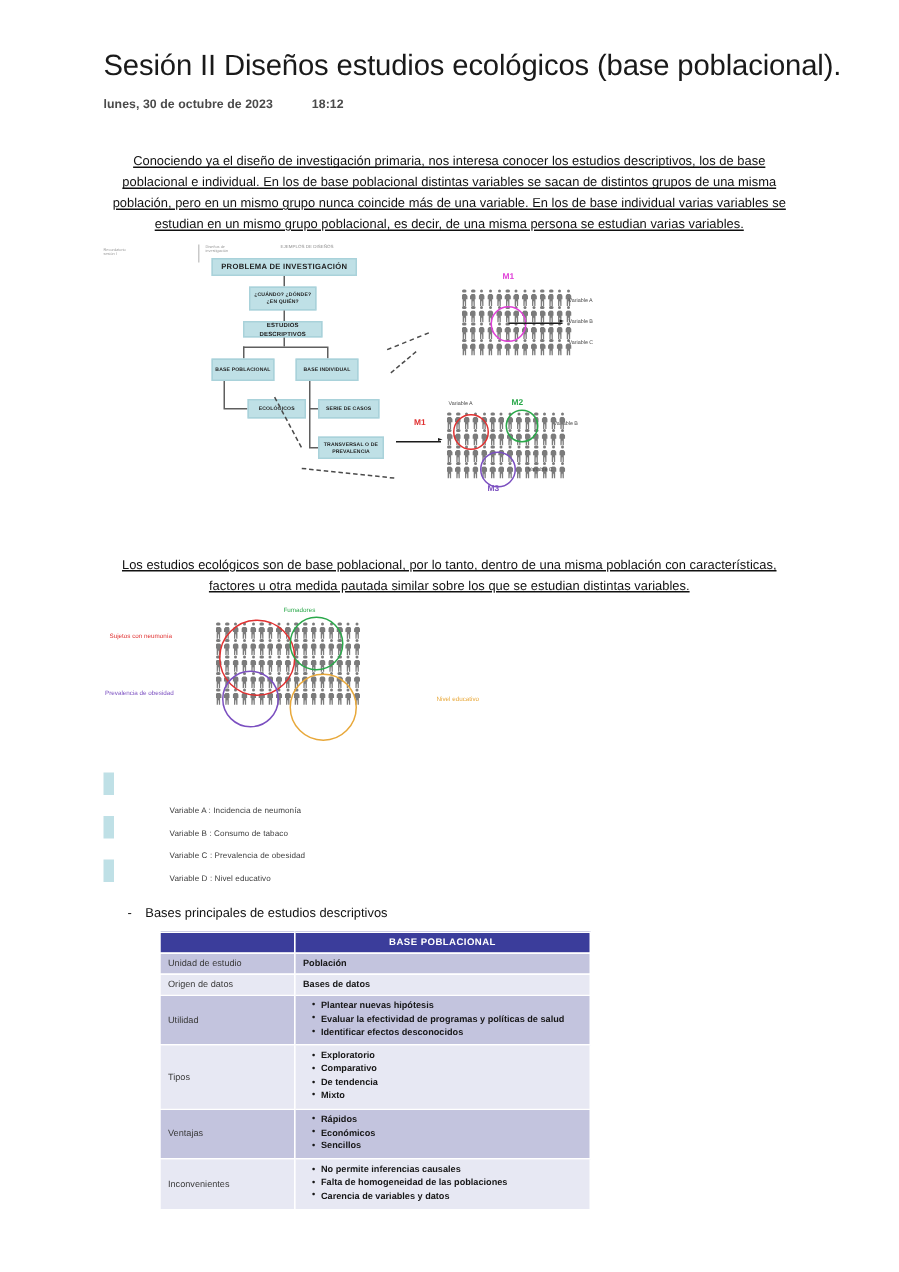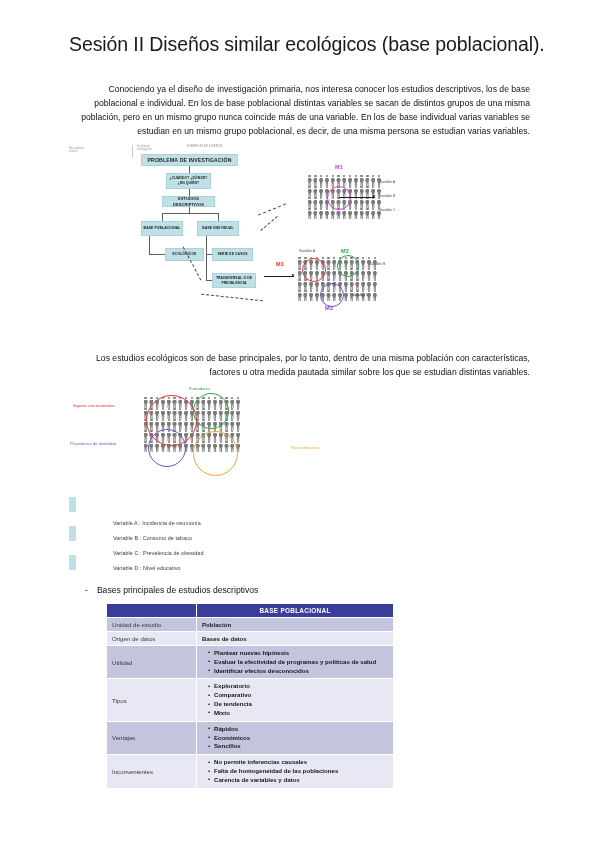--- a/index.html
+++ b/index.html
@@ -43,22 +43,23 @@
     letter-spacing: 0.05px;
   }
   .doc-meta .time { padding-left: 26px; }
 
   
   .para {
     margin: 0;
     font-size: 8.6px;
     line-height: 1.62;
     color: #111;
-    text-align: right;
+    text-align: center;
     letter-spacing: 0.01px;
+    text-decoration: underline;
   }
   .para-1 { padding-top: 27px; }
   .para-2 { padding-top: 14px; }
 
   
   .fig1 {
     position: relative;
     height: 193px;
     margin-top: 6px;
   }
@@ -291,21 +292,24 @@
     position: absolute;
     left: -1px;
     top: -0.5px;
   }
 </style>
 </head>
 <body>
 
 <div class="page">
 
-  <h1 class="doc-title">Sesión II Diseños similar ecológicos (base poblacional).</h1>
+  <h1 class="doc-title">Sesión II Diseños estudios ecológicos (base poblacional).</h1>
+  <div class="doc-meta">
+    <span>lunes, 30 de octubre de 2023</span><span class="time">18:12</span>
+  </div>
 
   <p class="para para-1">Conociendo ya el diseño de investigación primaria, nos interesa conocer los estudios descriptivos, los de base poblacional e individual. En los de base poblacional distintas variables se sacan de distintos grupos de una misma población, pero en un mismo grupo nunca coincide más de una variable. En los de base individual varias variables se estudian en un mismo grupo poblacional, es decir, de una misma persona se estudian varias variables.</p>
 
   <div class="fig1">
 
     <div class="ghost-rule"></div>
     <div class="slide-ghost g1">Recordatorio
 sesión I</div>
     <div class="slide-ghost g2">Diseños de
 investigación</div>
@@ -361,21 +365,21 @@
         <div class="prow"><span class="person"></span><span class="person"></span><span class="person"></span><span class="person"></span><span class="person"></span><span class="person"></span><span class="person"></span><span class="person"></span><span class="person"></span><span class="person"></span><span class="person"></span><span class="person"></span><span class="person"></span><span class="person"></span></div>
       </div>
     <div class="ring" style="left:233px; top:113px; width:22px; height:22px; border-width:1.1px; border-color:#e03030;"></div>
     <div class="ring" style="left:268px; top:110px; width:20px; height:20px; border-width:1.1px; border-color:#2aa84a;"></div>
     <div class="ring" style="left:251px; top:138px; width:22px; height:22px; border-width:1.1px; border-color:#7b4fc0;"></div>
     <div class="vlabel" style="left:283px; top:148px;">Variable C</div>
     <div class="mlabel" style="left:256px; top:160px; color:#7b4fc0;">M3</div>
     <div class="arrow-line" style="left:195px; top:131px; width:30px;"></div>
   </div>
 
-  <p class="para para-2">Los estudios ecológicos son de base principales, por lo tanto, dentro de una misma población con características, factores u otra medida pautada similar sobre los que se estudian distintas variables.</p>
+  <p class="para para-2">Los estudios ecológicos son de base poblacional, por lo tanto, dentro de una misma población con características, factores u otra medida pautada similar sobre los que se estudian distintas variables.</p>
 
   <div class="fig2">
     <div class="f2label" style="left:4px; top:14px; color:#e03030;">Sujetos con neumonía</div>
     <div class="f2label" style="left:120px; top:-3px; color:#2aa84a;">Fumadores</div>
     <div class="f2label" style="left:1px; top:52px; color:#7b4fc0;">Prevalencia de obesidad</div>
     <div class="f2label" style="left:222px; top:56px; color:#e8a83a;">Nivel educativo</div>
 
     <div class="pgrid" id="grid-eco" style="left:74px; top:8px;">
         <div class="prow"><span class="person"></span><span class="person"></span><span class="person"></span><span class="person"></span><span class="person"></span><span class="person"></span><span class="person"></span><span class="person"></span><span class="person"></span><span class="person"></span><span class="person"></span><span class="person"></span><span class="person"></span><span class="person"></span><span class="person"></span><span class="person"></span><span class="person"></span></div>
         <div class="prow"><span class="person"></span><span class="person"></span><span class="person"></span><span class="person"></span><span class="person"></span><span class="person"></span><span class="person"></span><span class="person"></span><span class="person"></span><span class="person"></span><span class="person"></span><span class="person"></span><span class="person"></span><span class="person"></span><span class="person"></span><span class="person"></span><span class="person"></span></div>

